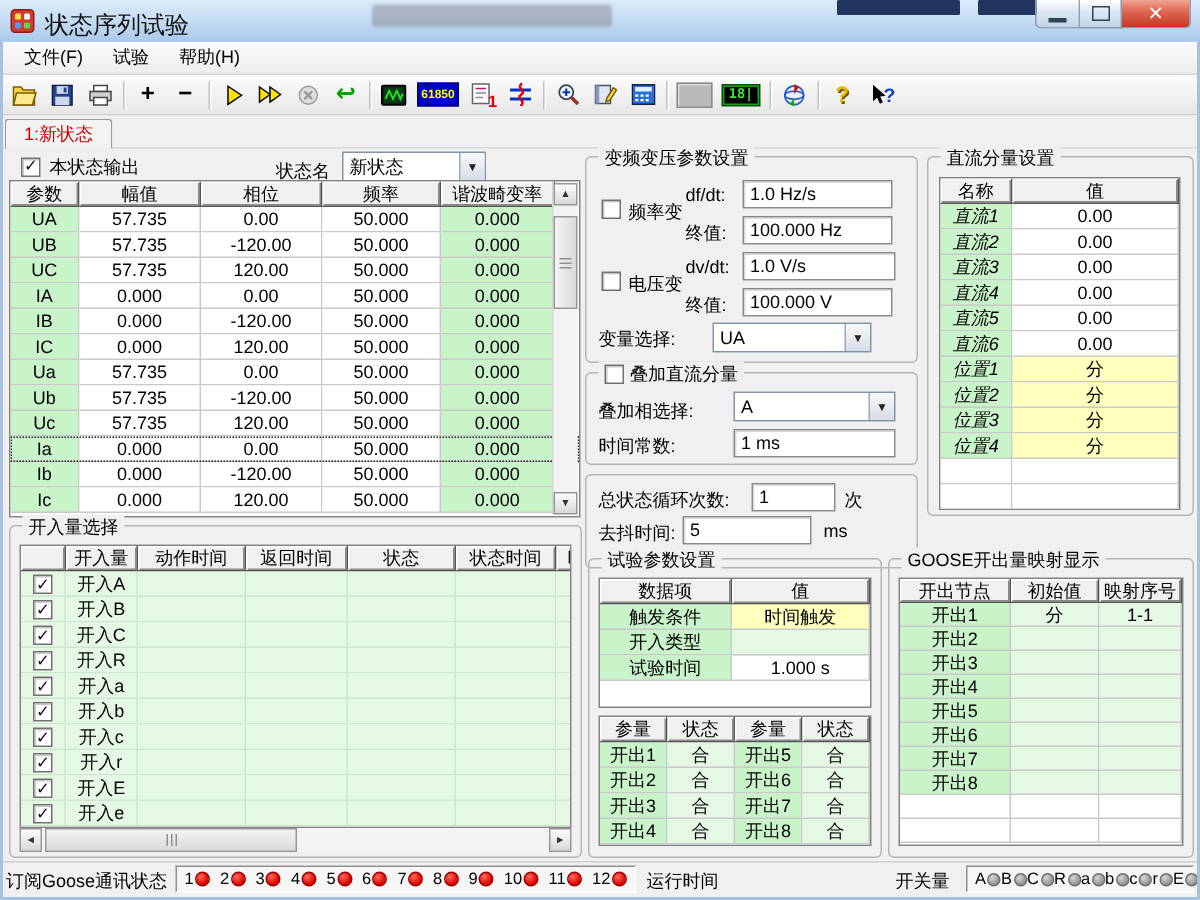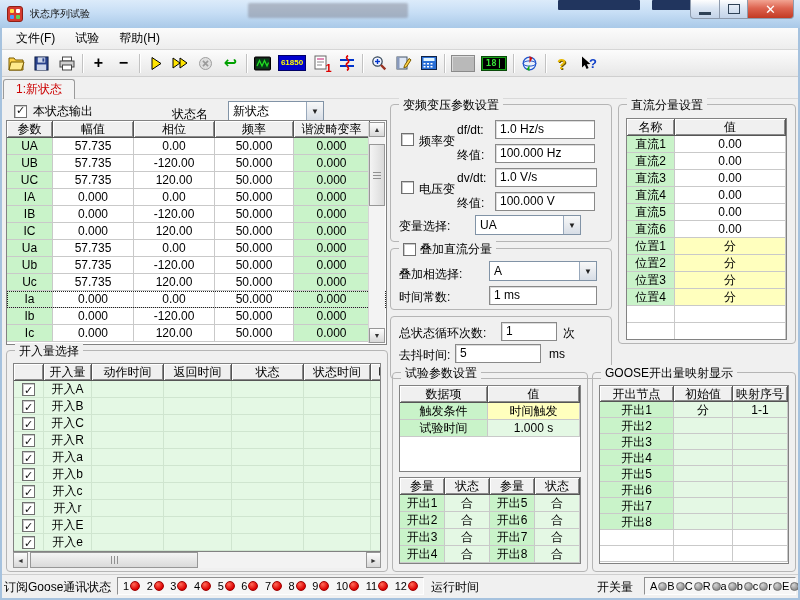--- a/index.html
+++ b/index.html
@@ -9,21 +9,21 @@
   
   .titlebar{position:absolute;left:0;top:0;right:0;height:28px;
     background:linear-gradient(180deg,#dcebfa 0%,#c7def5 45%,#a9c9e8 100%);
     border-bottom:1px solid #8fb0cf;}
   .app-icon{position:absolute;left:7px;top:6px;width:16px;height:16px;background:#d43b2f;border-radius:3px;border:1px solid #8e1f16;box-sizing:border-box;}
   .app-icon i{position:absolute;width:4px;height:4px;border-radius:1px;}
   .app-icon i:nth-child(1){left:2px;top:2px;background:#ffe24a;}
   .app-icon i:nth-child(2){right:2px;top:2px;background:#fff;}
   .app-icon i:nth-child(3){left:2px;bottom:2px;background:#4a9bff;}
   .app-icon i:nth-child(4){right:2px;bottom:2px;background:#57d657;}
-  .title-text{position:absolute;left:30px;top:7px;font-size:10px;color:#111;}
+  .title-text{position:absolute;left:30px;top:7px;font-size:16px;color:#111;}
   .redact-gray{position:absolute;left:248px;top:3px;width:160px;height:15px;background:rgba(125,125,135,.45);border-radius:2px;filter:blur(1px);}
   .redact-navy{position:absolute;top:0;height:10px;background:#21355e;border-radius:1px;}
   .winbtns{position:absolute;right:6px;top:0;display:flex;}
   .wbtn{height:19px;box-sizing:border-box;border:1px solid #8e9bad;border-top:none;
         background:linear-gradient(#fefefe,#dbe6f3 45%,#c3d3e8);display:flex;align-items:center;justify-content:center;}
   .wbtn.min{width:30px;border-bottom-left-radius:4px;}
   .wbtn.max{width:28px;border-left:none;}
   .wbtn.close{width:46px;border-left:none;border-bottom-right-radius:4px;
         background:linear-gradient(#f2a492,#dd6450 45%,#c23a24);color:#fff;font-weight:bold;font-size:13px;}
   .glyph-min{width:12px;height:3px;background:#2f4256;margin-top:8px;}
@@ -65,21 +65,21 @@
   .tcell{overflow:hidden;white-space:nowrap;text-align:center;line-height:var(--rh,17px);font-size:12px;
          border-right:1px solid #c9c9c9;border-bottom:1px solid #c9c9c9;box-sizing:border-box;display:flex;align-items:center;justify-content:center;}
   .thead .tcell{background:#f0f0f0;box-shadow:inset 1px 1px 0 #fff, inset -1px -1px 0 #8a8a8a;border-right:1px solid #555;border-bottom:1px solid #555;}
   
   .param{--cols:46px 81px 81px 79px 76px;}
   .param .tbody .tcell{background:#fff;}
   .param .tbody .tcell:first-child,.param .tbody .tcell:last-child{background:#c9f3c9;}
   .param .tbody .trow:nth-child(10){outline:1px dotted #222;outline-offset:-1px;}
   
   .dcr{--cols:48px 111px;}
-  .dcr .tbody .tcell:first-child{background:#c9f3c9;}
+  .dcr .tbody .tcell:first-child{background:#c9f3c9;font-style:italic;}
   .dcr .tbody .tcell:last-child{background:#fff;}
   .dcr .tbody .trow:nth-child(n+7):nth-child(-n+10) .tcell:last-child{background:#ffffbe;}
   .dcr .tbody .trow:nth-child(n+11) .tcell:first-child{background:#fff;}
   
   .inp{--cols:30px 48px 72px 68px 72px 67px 40px;}
   .inp .tbody .tcell{background:#e4f8e4;border-color:#cfe5cf;}
   
   .tp1{--cols:88px 92px;}
   .tp1 .tbody .tcell:first-child{background:#c9f3c9;}
   .tp1 .tbody .trow:nth-child(1) .tcell:last-child{background:#ffffbe;}
@@ -297,21 +297,21 @@
   </div>
 
   <div class="tabbar">
     <div class="tab">1:新状态</div>
   </div>
 
   <div class="lbl" style="left:14px;top:103px;display:flex;align-items:center;gap:6px;">
     <span class="wcb checked"></span>
     <span>本状态输出</span>
   </div>
-  <div class="lbl" style="left:172px;top:106px;">状态名</div>
+  <div class="lbl" style="left:184px;top:106px;">状态名</div>
   <div class="combo" style="left:228px;top:101px;width:96px;">
     <span class="combo-text">新状态</span>
     <span class="combo-btn">▼</span>
   </div>
 
   <div class="gtable param" style="left:6px;top:120px;width:381px;height:225px;">
     <div class="thead">
         <div class="trow">
           <div class="tcell">参数</div>
           <div class="tcell">幅值</div>
@@ -669,20 +669,24 @@
             <div class="tcell">数据项</div>
             <div class="tcell">值</div>
           </div>
         </div>
       <div class="tbody">
           <div class="trow">
             <div class="tcell">触发条件</div>
             <div class="tcell">时间触发</div>
           </div>
           <div class="trow">
+            <div class="tcell">开入类型</div>
+            <div class="tcell"></div>
+          </div>
+          <div class="trow">
             <div class="tcell">试验时间</div>
             <div class="tcell">1.000 s</div>
           </div>
         </div>
     </div>
     <div class="gtable tp2" style="left:6px;top:104px;width:182px;height:87px;">
       <div class="thead">
           <div class="trow">
             <div class="tcell">参量</div>
             <div class="tcell">状态</div>

